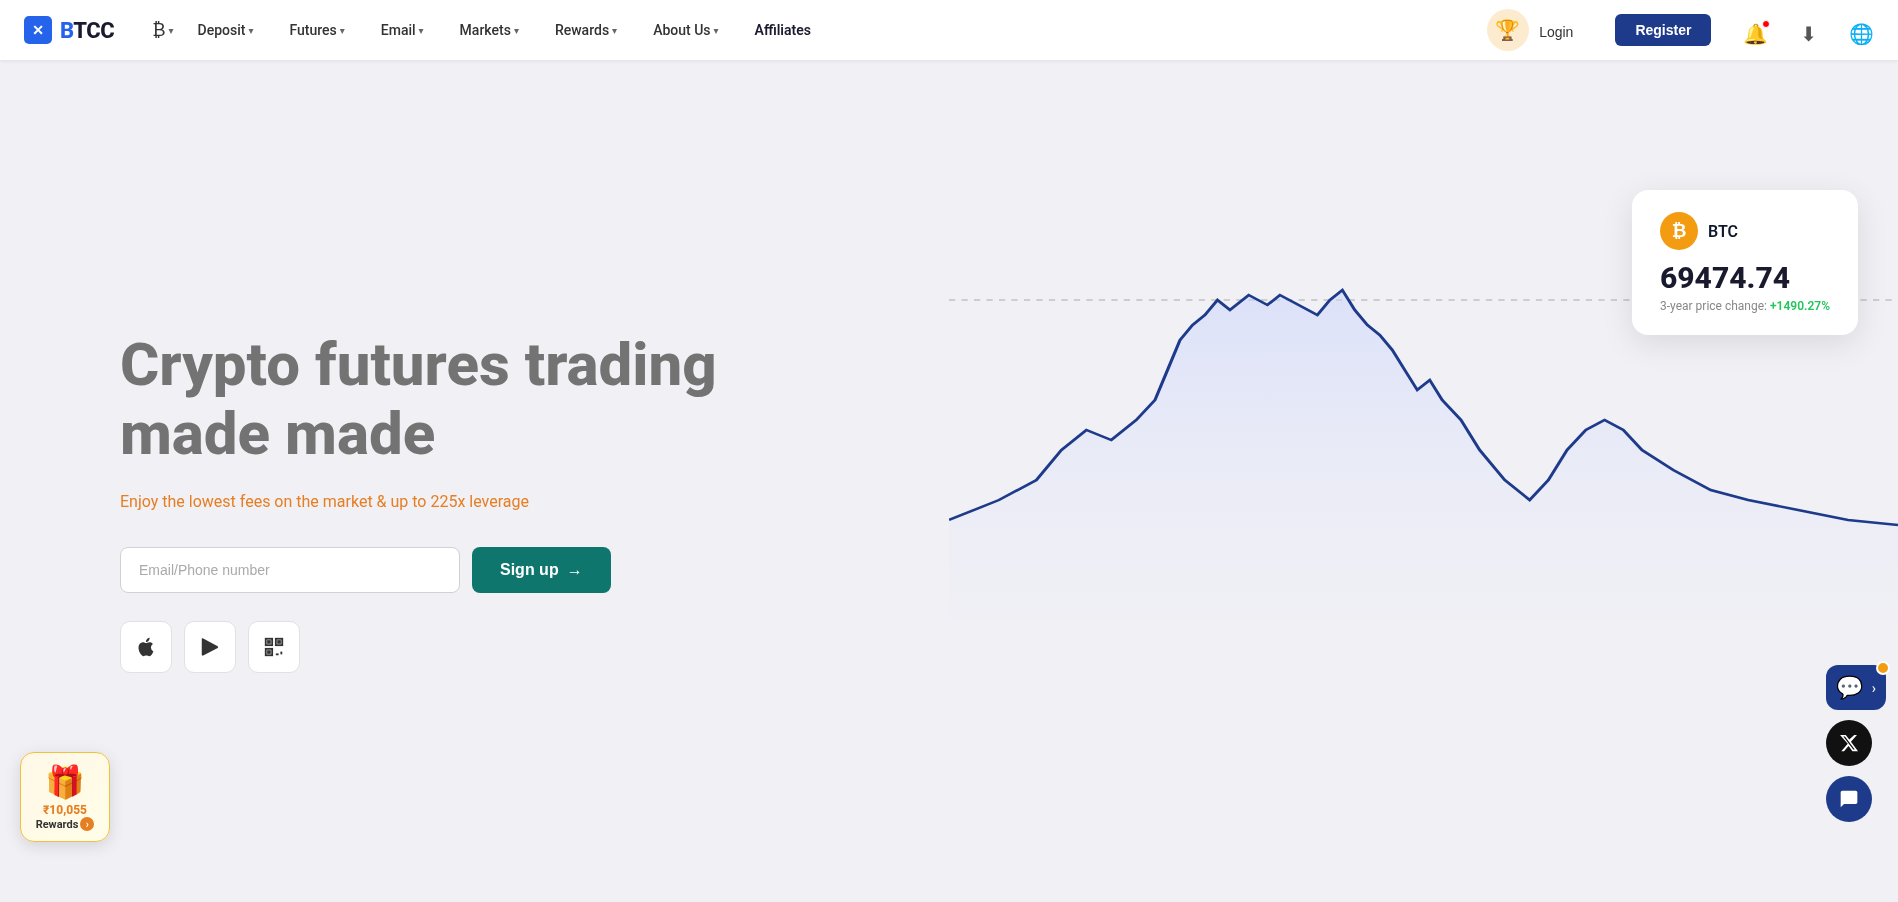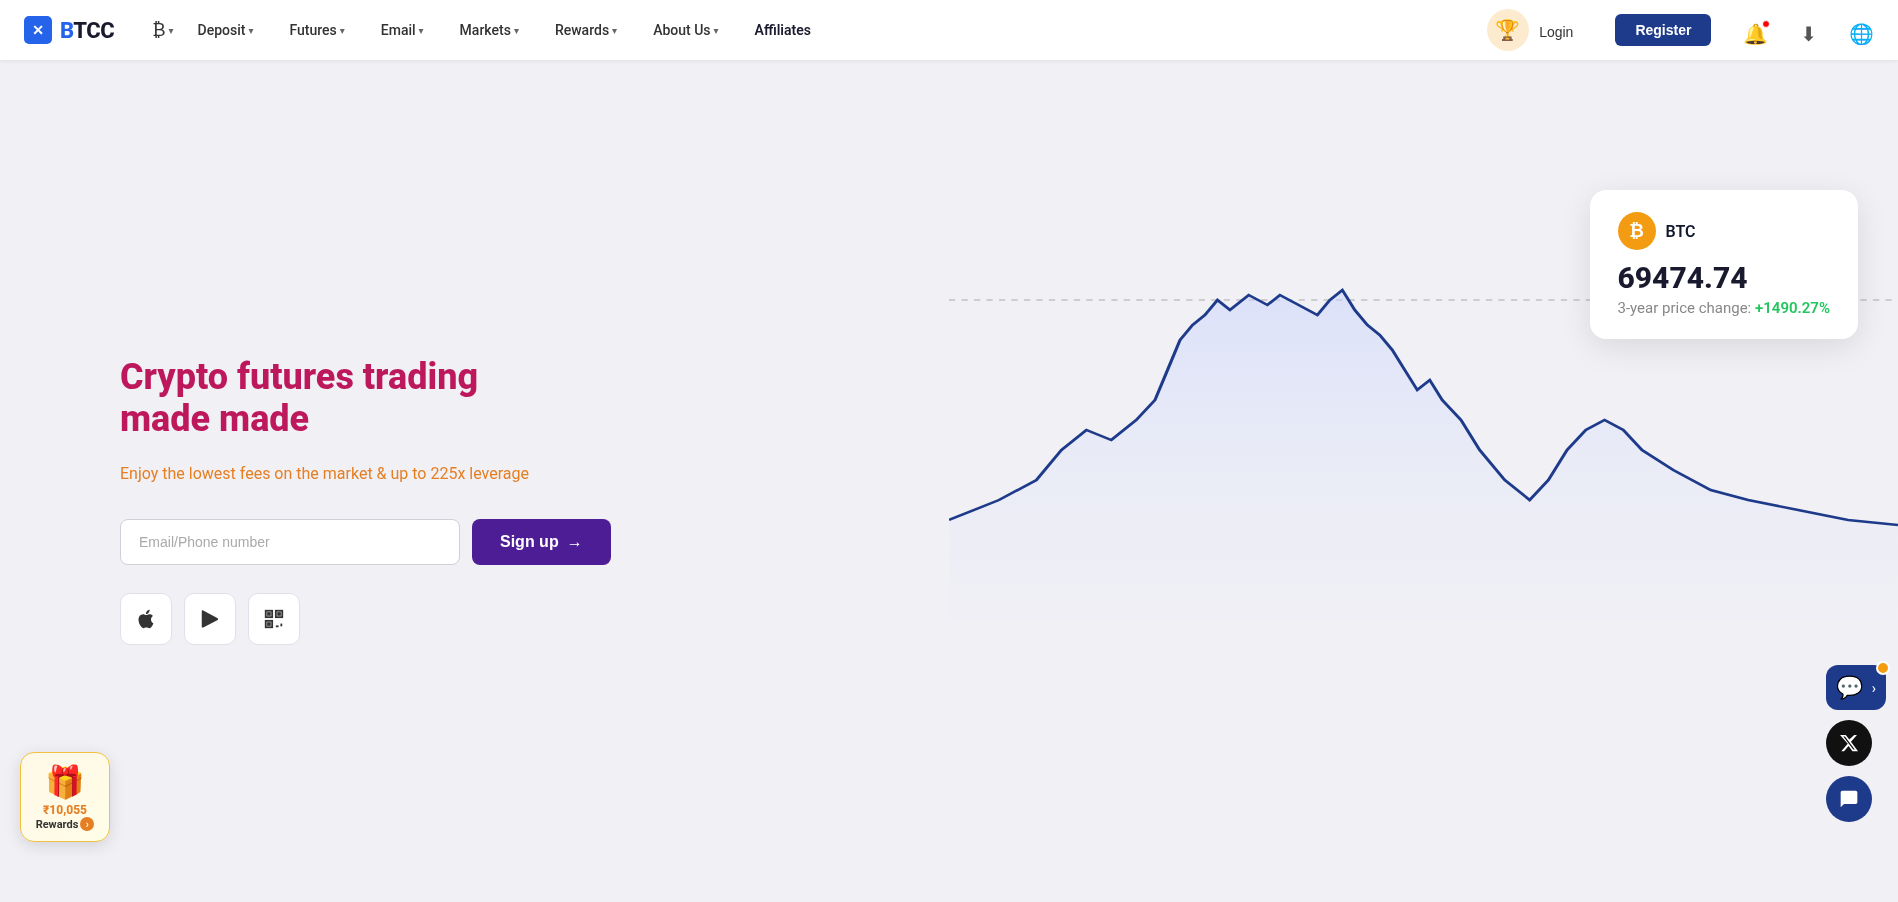--- a/index.html
+++ b/index.html
@@ -49,31 +49,31 @@
     }
 
     
     .main { min-height: 842px; background: #f0f0f5; position: relative; overflow: hidden; display: flex; }
 
     
     .hero-left {
       flex: 0 0 50%; padding: 100px 60px 60px 120px;
       display: flex; flex-direction: column; justify-content: center; gap: 20px;
     }
-    .hero-title { font-size: 36px; font-weight: 800; color: #be185d; line-height: 1.15; }
+    .hero-title { font-size: 60px; font-weight: 800; color: #737373; line-height: 1.15; }
     .hero-subtitle { font-size: 16px; color: #e67e22; font-weight: 400; margin-top: 4px; }
     .signup-row { display: flex; gap: 12px; margin-top: 16px; }
     .email-input {
       flex: 1; max-width: 340px; padding: 14px 18px; border: 1.5px solid #d0d0d8;
       border-radius: 8px; font-size: 14px; color: #333; background: #fff;
       outline: none;
     }
     .email-input::placeholder { color: #aaa; }
     .signup-btn {
-      background: #4c1d95; color: #fff; border: none;
+      background: #0f766e; color: #fff; border: none;
       padding: 14px 28px; border-radius: 8px; font-size: 16px;
       font-weight: 600; cursor: pointer; display: flex; align-items: center; gap: 8px;
     }
 
     .app-icons { display: flex; gap: 12px; margin-top: 8px; }
     .app-icon-btn {
       width: 52px; height: 52px; background: #fff; border: 1.5px solid #e0e0e8;
       border-radius: 10px; display: flex; align-items: center; justify-content: center;
       cursor: pointer; font-size: 20px; color: #333;
     }
@@ -93,21 +93,21 @@
       min-width: 220px; z-index: 10;
     }
     .btc-card-header { display: flex; align-items: center; gap: 10px; margin-bottom: 10px; }
     .btc-coin {
       width: 38px; height: 38px; border-radius: 50%;
       background: #f39c12; display: flex; align-items: center; justify-content: center;
       font-weight: 900; font-size: 18px; color: #fff;
     }
     .btc-name { font-size: 16px; font-weight: 600; color: #0f172a; }
     .btc-price { font-size: 30px; font-weight: 800; color: #1a1a2e; }
-    .btc-change { font-size: 15px; color: #888; margin-top: 4px; }
+    .btc-change { font-size: 12px; color: #888; margin-top: 4px; }
     .btc-change .positive { color: #22c55e; font-weight: 600; }
 
     
     .chart-svg-wrap {
       position: absolute; left: 0; top: 80px;
       width: 100%; height: 480px;
     }
 
     
     .rewards-widget {

